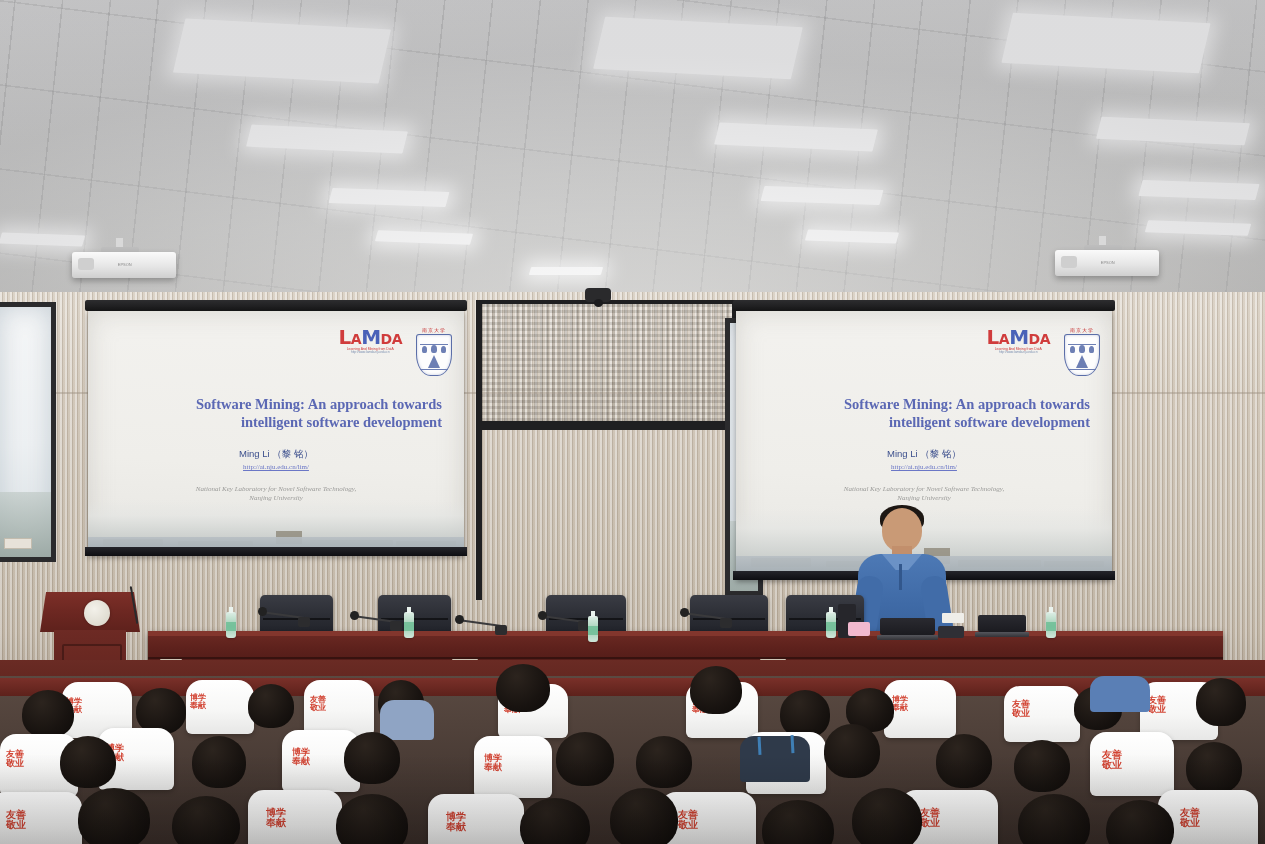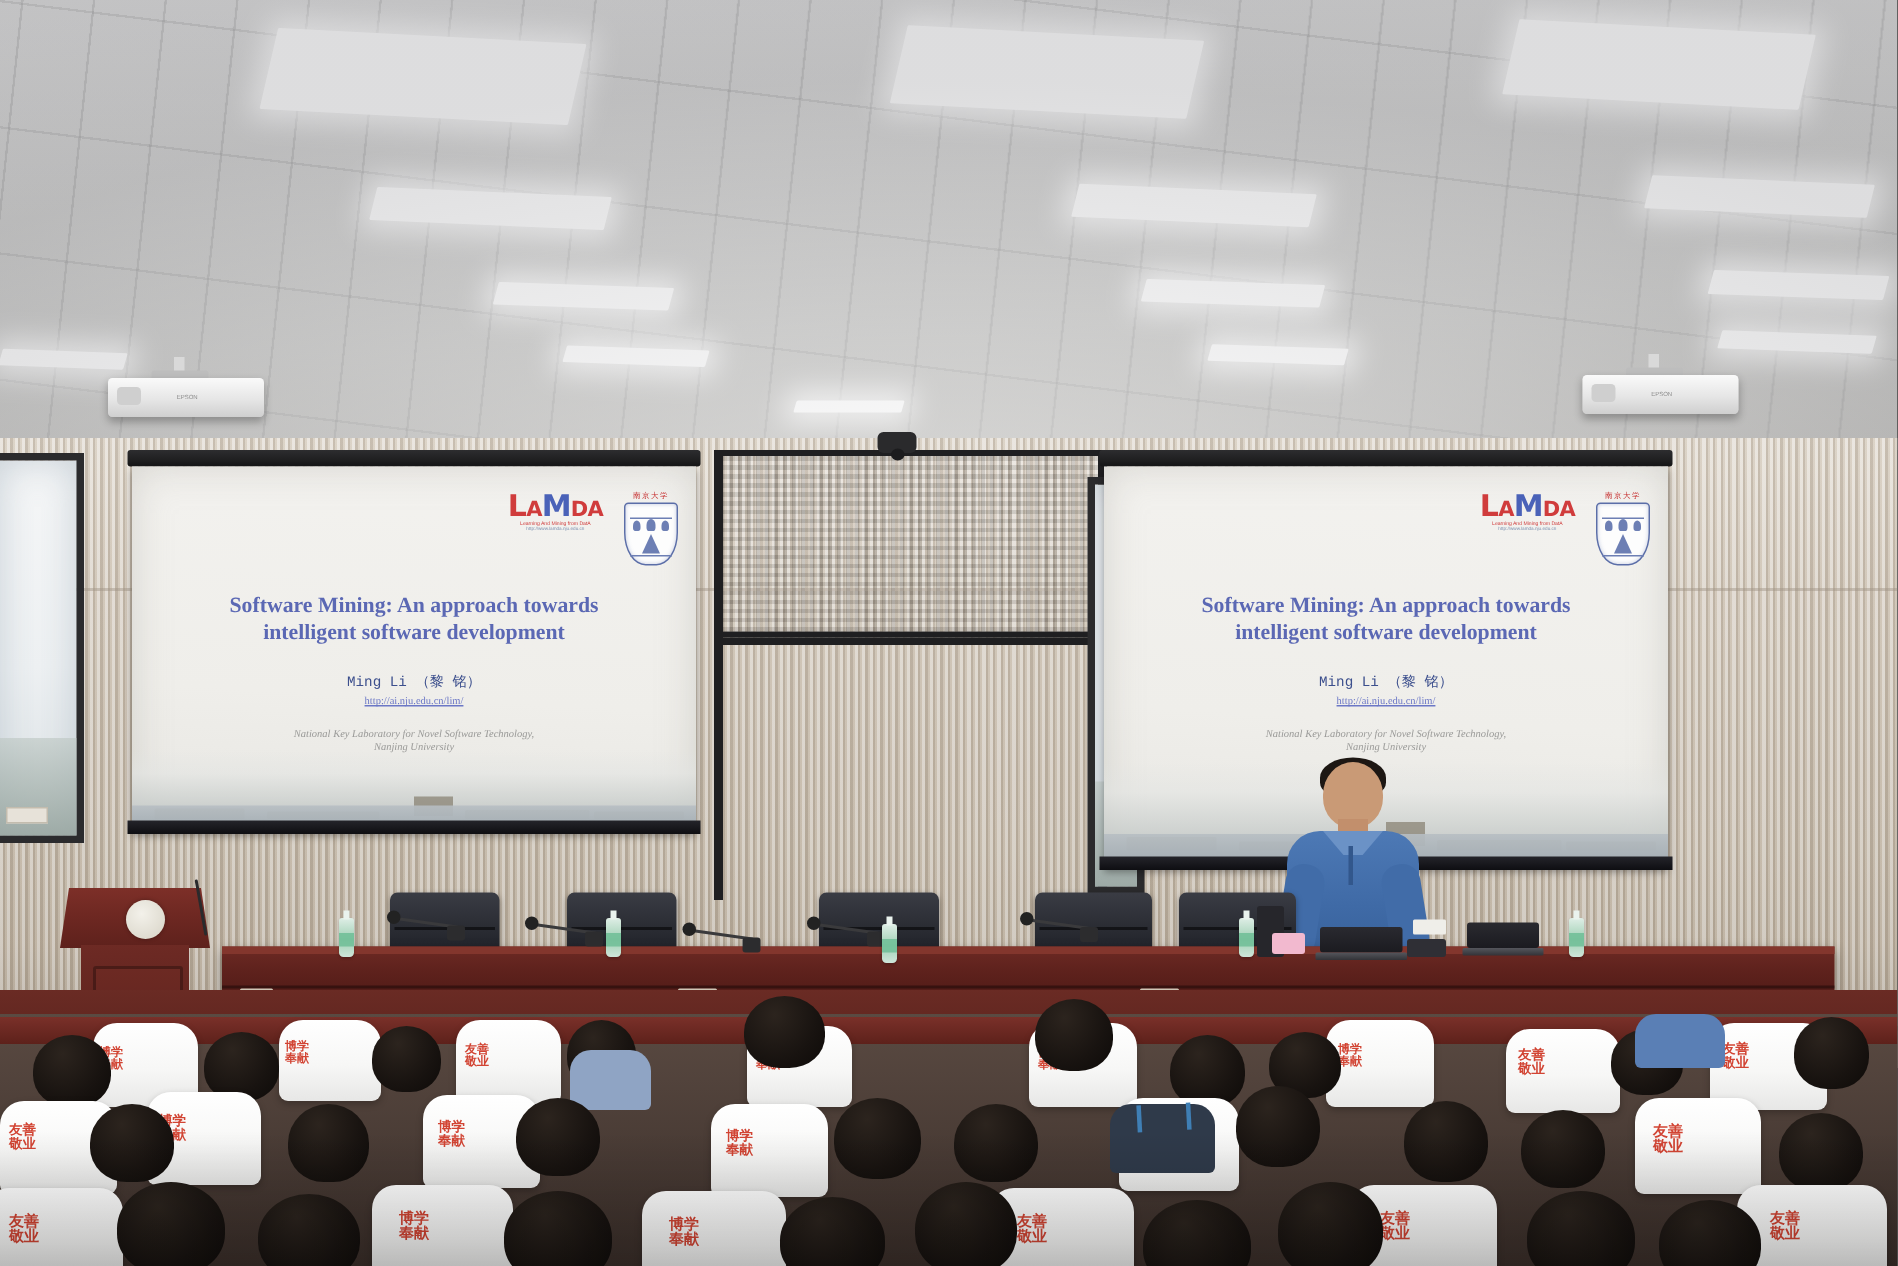--- a/index.html
+++ b/index.html
@@ -71,23 +71,23 @@
   .lamda .sub1{color:#d03c3c;margin-top:1px;}
   .lamda .sub2{color:#7b8faf;}
   .nju-crest{position:relative;}
   .nju-crest .cn{color:#c63030;text-align:center;font-family:"DejaVu Sans",sans-serif;letter-spacing:1px;}
   .shield{position:relative;background:#fdfdfd;border:1.5px solid #5b6ea8;
     border-radius:3px 3px 40% 40%/3px 3px 52% 52%;box-shadow:inset 0 0 3px rgba(90,110,170,.35);}
   .shield .bar{position:absolute;left:8%;right:8%;height:1.4px;background:#6d7fb4;}
   .shield .fig{position:absolute;background:#6d7fb4;border-radius:50% 50% 30% 30%;}
   .shield .tri{position:absolute;width:0;height:0;border-left:6px solid transparent;border-right:6px solid transparent;}
 
-  .slide-title{position:absolute;text-align:center;color:#5b68b4;font-weight:bold;
+  .slide-title{position:absolute;text-align:right;color:#5b68b4;font-weight:bold;
     font-family:"Liberation Serif",serif;line-height:1.25;}
-  .slide-author{position:absolute;text-align:center;color:#3c4f8d;font-family:Liberation Mono, monospace;}
+  .slide-author{position:absolute;text-align:center;color:#3c4f8d;font-family:Liberation Sans, sans-serif;}
   .slide-url{position:absolute;text-align:center;color:#6b77c6;text-decoration:underline;
     font-family:"Liberation Serif",serif;}
   .slide-affil{position:absolute;text-align:center;color:#9a9a98;font-style:italic;
     font-family:"Liberation Serif",serif;line-height:1.35;}
   .slide-photo{position:absolute;left:0;right:0;bottom:0;
     background:linear-gradient(180deg,rgba(243,242,238,0) 0%,rgba(226,228,226,.55) 28%,rgba(198,203,201,.85) 70%,rgba(176,182,182,.95) 100%);
     overflow:hidden;}
   .photo-bld{position:absolute;bottom:18%;background:rgba(150,145,128,.55);border-radius:1px;}
   .photo-tower{position:absolute;bottom:22%;background:rgba(132,126,110,.70);}
   .photo-water{position:absolute;left:0;right:0;bottom:0;height:34%;

